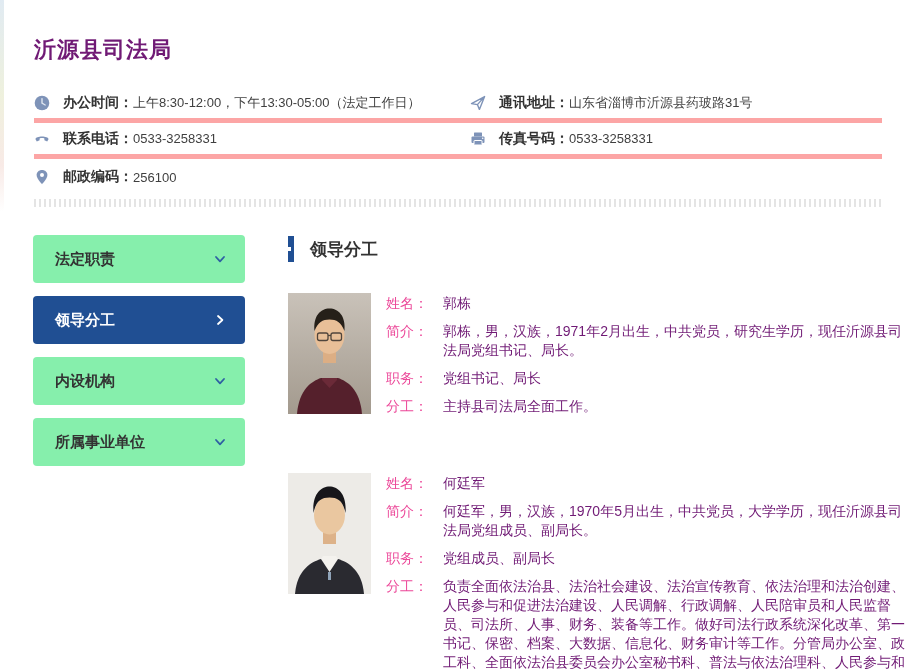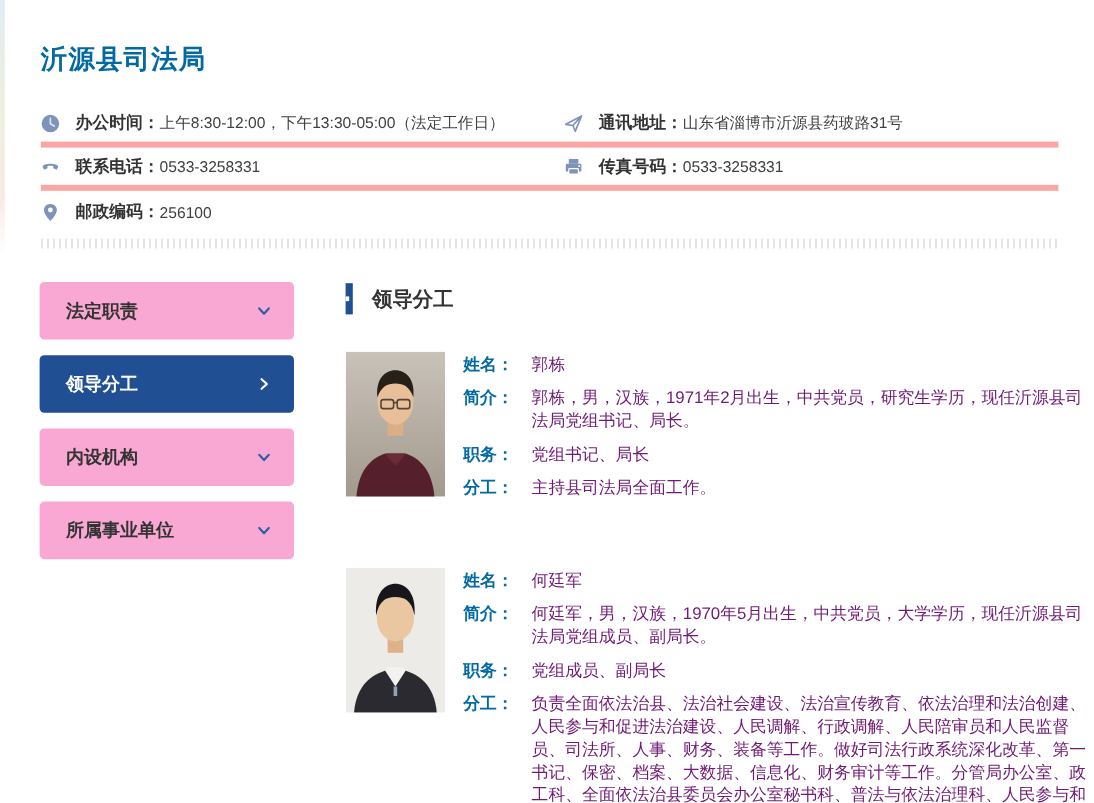--- a/index.html
+++ b/index.html
@@ -10,21 +10,21 @@
     font-family: "Liberation Sans", "DejaVu Sans", sans-serif;
     color:#333;
   }
   .edge-strip{
     position:absolute; left:0; top:0; width:4px; height:212px;
     background:linear-gradient(180deg,#d7e4ee 0%,#e9ecd2 45%,#f6e3de 78%,#ffffff 100%);
     opacity:.75;
   }
   .page-title{
     padding:38px 0 0 34px;
-    font-size:22px; font-weight:bold; color:#0369a1;
+    font-size:22px; font-weight:bold; color:#701a75;
     letter-spacing:1px; line-height:24px;
   }
   
   .contact-grid{
     margin:25px 30px 0 34px;
     display:grid;
     grid-template-columns:436px 1fr;
   }
   .contact-cell{
     height:36px; display:flex; align-items:center;
@@ -38,21 +38,21 @@
   .cvalue{ font-size:13px; color:#3f3f3f; }
   .dashed-divider{
     margin:4px 30px 0 34px; height:8px;
     background:repeating-linear-gradient(90deg,#e4e4e4 0 2px,transparent 2px 5px);
   }
   
   .content{ display:flex; margin-top:28px; }
   .sidebar{ margin-left:33px; width:212px; flex:none; }
   .side-item{
     height:48px; margin-bottom:13px; border-radius:4px;
-    background:#f9a8d4; cursor:pointer;
+    background:#86efac; cursor:pointer;
     display:flex; align-items:center; justify-content:space-between;
     padding:0 18px 0 22px;
     font-size:15px; font-weight:bold; color:#333;
   }
   .side-item.active{ background:#204f93; color:#fff; }
   .chev{ width:14px; height:14px; flex:none; }
   .main{ margin-left:43px; flex:1; padding-right:6px; }
   .main-heading{ display:flex; align-items:center; height:28px; }
   .hbar{
     width:6px; height:26px; background:#204f93; position:relative; flex:none;
@@ -61,21 +61,21 @@
     content:""; position:absolute; left:0; top:11px; width:3px; height:4px; background:#fff;
   }
   .main-heading h2{ margin-left:16px; font-size:17px; font-weight:bold; color:#333; }
   .leader{ display:flex; margin-top:30px; }
   .leader + .leader{ margin-top:48px; }
   .photo{ width:83px; height:121px; flex:none; overflow:hidden; }
   .photo svg{ display:block; width:83px; height:121px; }
   .fields{ margin-left:15px; flex:1; padding-top:1px; }
   .frow{ display:flex; margin-bottom:9px; }
   .flabel{
-    width:57px; flex:none; font-size:14px; font-weight:bold; color:#0369a1; line-height:19px;
+    width:57px; flex:none; font-size:14px; font-weight:normal; color:#ec4899; line-height:19px;
   }
   .fvalue{ font-size:14px; color:#701a75; line-height:19px; }
 </style>
 </head>
 <body>
 
 <div class="edge-strip"></div>
 
 <h1 class="page-title">沂源县司法局</h1>
 

